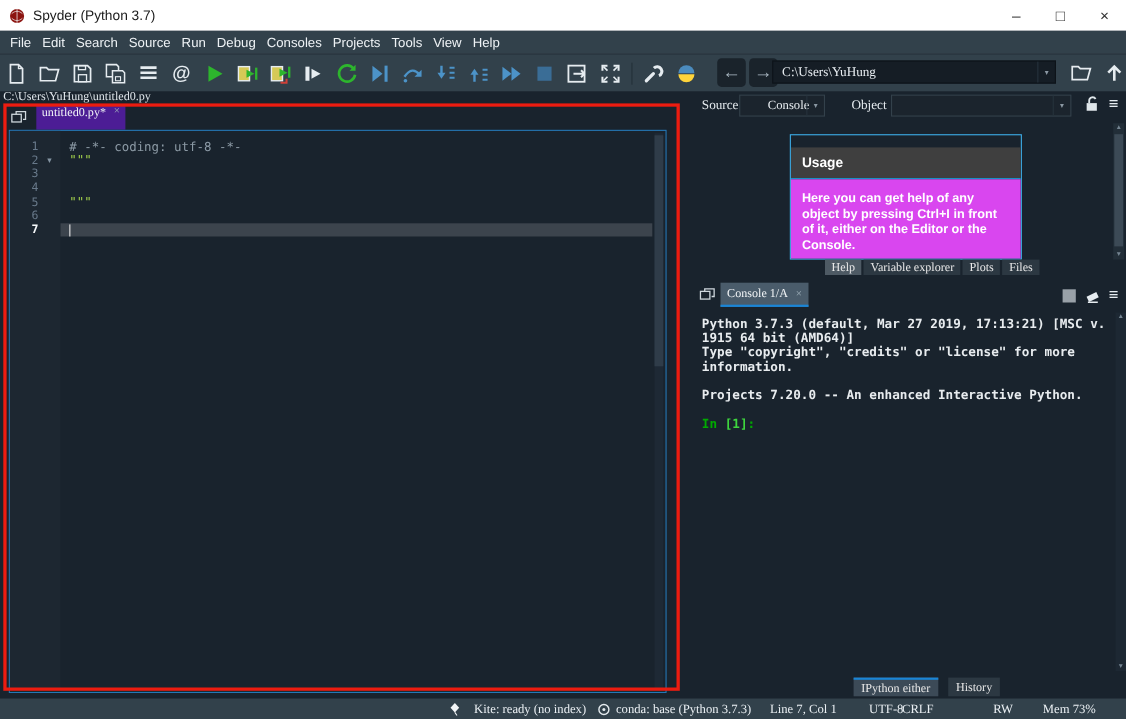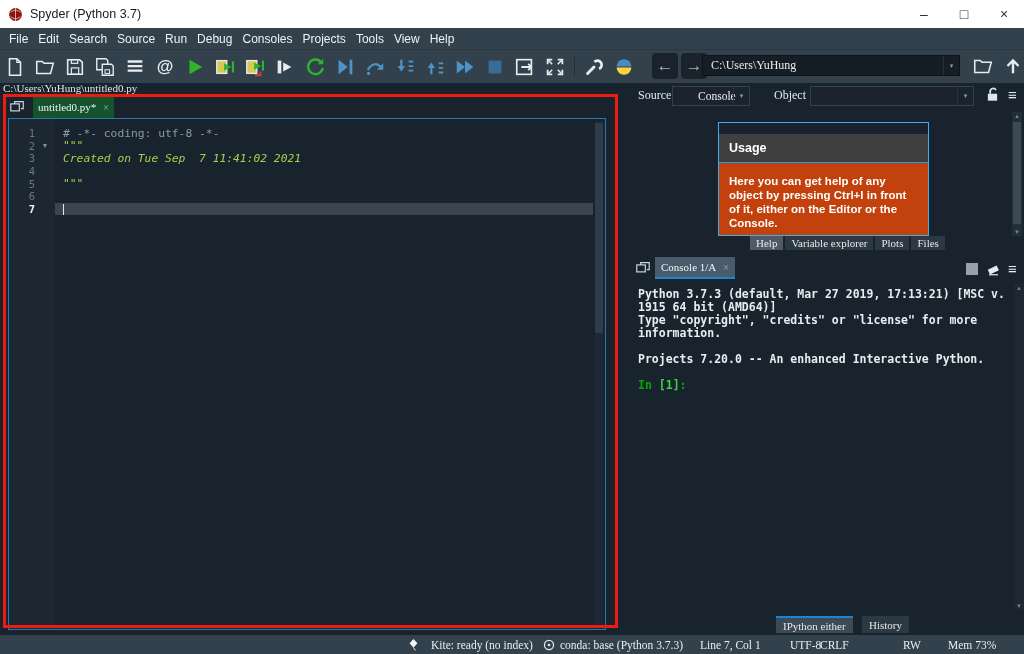--- a/index.html
+++ b/index.html
@@ -25,22 +25,22 @@
           display:flex;align-items:center;justify-content:center;color:#a9b7c1;font-size:17px;font-weight:bold;}
   .dircombo{position:absolute;left:702px;top:55px;width:258px;height:21px;background:#151d25;
             border:1px solid #0d1319;display:flex;align-items:center;padding-left:8px;box-sizing:border-box;
             font-family:"Liberation Serif",serif;font-size:12px;color:#e9eef2;}
   .combo-arrow{position:absolute;right:0;top:0;width:15px;height:100%;display:flex;align-items:center;
                justify-content:center;font-size:7px;color:#8b98a3;border-left:1px solid #26323c;}
   
   .pathbar{position:absolute;left:3px;top:82px;width:600px;height:12px;
            font-family:"Liberation Serif",serif;font-size:11px;color:#dfe5ea;}
   .browse-btn{position:absolute;display:flex;align-items:center;justify-content:center;width:18px;height:16px;}
-  .ed-tab{position:absolute;left:33px;top:96px;height:22px;background:#14532d;display:flex;
-          align-items:center;padding:0 5px;font-family:"Liberation Serif",serif;font-size:11px;color:#f2f5f7;}
+  .ed-tab{position:absolute;left:33px;top:96px;height:22px;background:#4c1d95;display:flex;
+          align-items:flex-start;padding:0 5px;font-family:"Liberation Serif",serif;font-size:11px;color:#f2f5f7;}
   .tab-close{margin-left:7px;color:#9fb0ba;font-size:10px;}
   .ed-content{position:absolute;left:8px;top:118px;width:598px;height:512px;border:1px solid #2577b5;
               background:#19232D;box-sizing:border-box;}
   .gutter-bg{position:absolute;left:0;top:0;width:46px;height:100%;background:#1d2731;}
   .code-rows{position:absolute;left:0;top:8px;width:100%;}
   .crow{position:relative;display:flex;height:12.6px;align-items:center;}
   .lnum{width:26px;text-align:right;font-family:"DejaVu Sans Mono",monospace;font-size:10.5px;color:#68798a;}
   .lnum.cur{color:#f5f8fa;font-weight:bold;}
   .fold{width:20px;text-align:center;font-size:8px;color:#8494a2;}
   .codetext{font-family:"DejaVu Sans Mono",monospace;font-size:11.3px;white-space:pre;padding-left:8px;z-index:2;}
@@ -57,21 +57,21 @@
   .help-header{position:absolute;left:634px;top:84px;width:390px;height:23px;}
   .hh-label{position:absolute;top:4px;font-family:"Liberation Serif",serif;font-size:12px;color:#e4eaee;}
   .combo{position:absolute;top:2px;height:20px;background:#1b242d;border:1px solid #33414b;
          box-sizing:border-box;display:flex;align-items:center;padding-left:25px;
          font-family:"Liberation Serif",serif;font-size:11.5px;color:#e9eef2;}
   .hamburger{font-size:15px;color:#e6ecf0;font-weight:bold;line-height:1;}
   .usage-box{position:absolute;left:718px;top:122px;width:211px;height:114px;border:1px solid #3daee9;
              overflow:hidden;box-sizing:border-box;}
   .usage-header{height:28px;background:#3f3f3f;border-bottom:1px solid #0ea5e9;color:#fff;display:flex;
                 align-items:center;padding-left:10px;font-size:12.5px;font-weight:bold;margin-top:11px;}
-  .usage-body{background:#c2410c;color:#fff;font-size:11.5px;font-weight:600;line-height:14px;
+  .usage-body{background:#d946ef;color:#fff;font-size:11.5px;font-weight:600;line-height:14px;
               padding:11px 10px;height:100%;}
   .usage-p2{margin-top:13px;}
   .vscroll{position:absolute;width:10px;background:#222e38;}
   .vthumb{position:absolute;left:1px;width:8px;background:#3c4a56;}
   .scroll-arrow{position:absolute;left:0;width:10px;text-align:center;font-size:6px;color:#748491;}
   .help-tabs{position:absolute;left:750px;top:236px;display:flex;gap:2px;}
   .htab{background:#2c3842;color:#e8e8e8;font-family:"Liberation Serif",serif;font-size:11px;padding:1px 6px;}
   .htab.active{background:#4e5a64;}
   
   .c-tab{position:absolute;left:655px;top:257px;height:20px;background:#4a5c6b;border-bottom:2px solid #1a85d6;
@@ -295,21 +295,20 @@
         <span class="codetext comment"># -*- coding: utf-8 -*-</span>
       </div>
       <div class="crow">
         <span class="lnum">2</span>
         <span class="fold">▾</span>
         <span class="codetext string">"""</span>
       </div>
       <div class="crow">
         <span class="lnum">3</span>
         <span class="fold"></span>
-        <span class="codetext string italic">Created on Tue Sep  7 11:41:02 2021</span>
       </div>
       <div class="crow">
         <span class="lnum">4</span>
         <span class="fold"></span>
         <span class="codetext string"></span>
       </div>
       <div class="crow">
         <span class="lnum">5</span>
         <span class="fold"></span>
         <span class="codetext string">"""</span>

